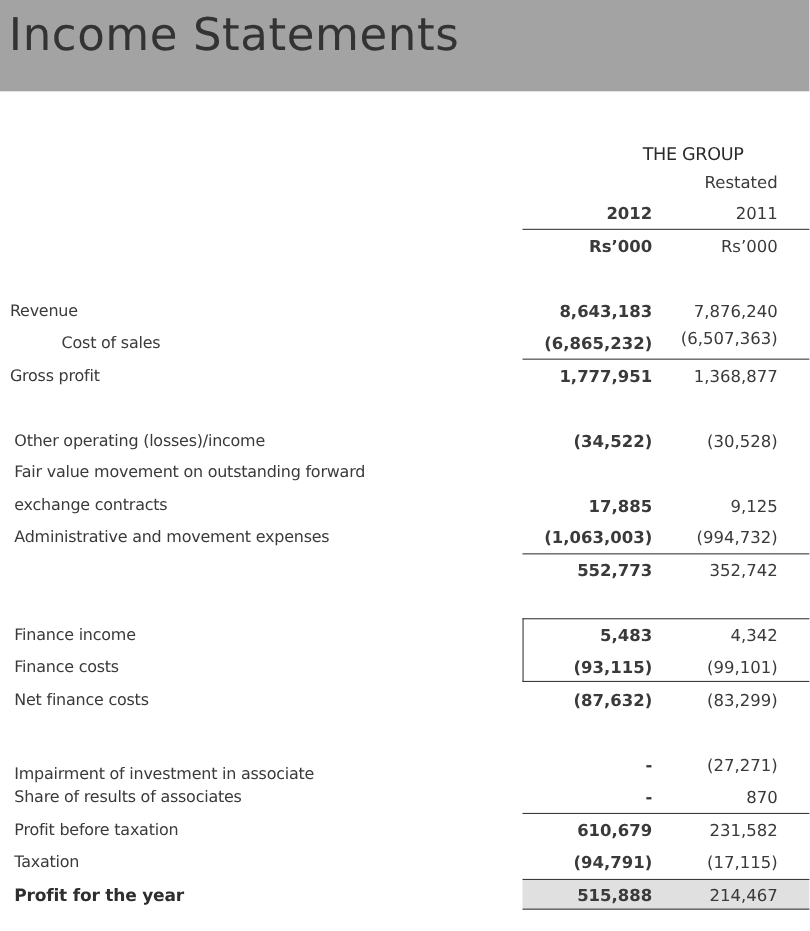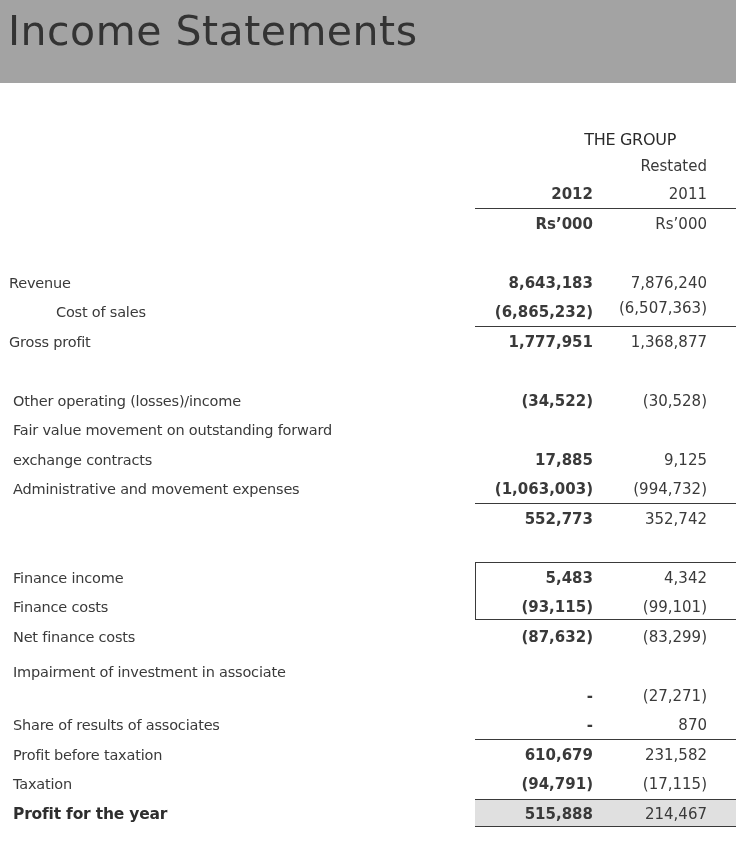--- a/index.html
+++ b/index.html
@@ -106,21 +106,21 @@
   <div class="abs c2" style="top:598px;">(99,101)</div>
 </div>
 
 <div>
   <div class="abs lbl" style="left:13px; top:629px;">Net finance costs</div>
   <div class="abs c1" style="top:628px;">(87,632)</div>
   <div class="abs c2" style="top:628px;">(83,299)</div>
 </div>
 
 <div>
-  <div class="abs lbl" style="left:13px; top:664px;">Impairment of investment in associate</div>
+  <div class="abs lbl" style="left:13px; top:696px;">Impairment of investment in associate</div>
   <div class="abs c1" style="top:687px;">-</div>
   <div class="abs c2" style="top:687px;">(27,271)</div>
 </div>
 
 <div>
   <div class="abs lbl" style="left:13px; top:717px;">Share of results of associates</div>
   <div class="abs c1" style="top:716px;">-</div>
   <div class="abs c2" style="top:716px;">870</div>
 </div>
 

